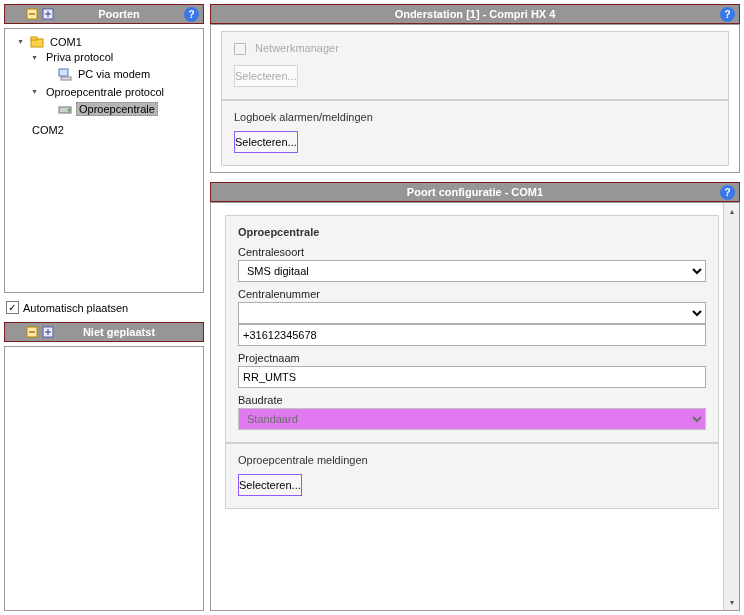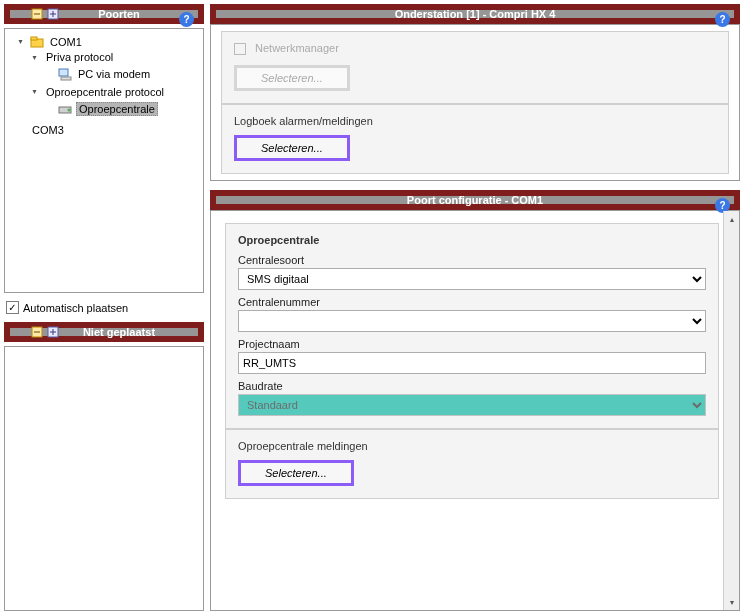--- a/index.html
+++ b/index.html
@@ -10,21 +10,21 @@
 
   .panel-header {
     background: #979696;
     color: #fff;
     font-weight: bold;
     height: 20px;
     display: flex;
     align-items: center;
     position: relative;
     padding: 0 20px;
-    border: 6px solid #7f1d1d;
+    border: 1px solid #7f1d1d;
   }
   .panel-header .title-center { flex: 1; text-align: center; }
   .panel-header .icons-left { display: flex; gap: 2px; }
   .panel-header .help {
     position: absolute; right: 4px; top: 2px;
     width: 15px; height: 15px;
     background: #3b78e7; color: #fff;
     border-radius: 50%;
     display: flex; align-items: center; justify-content: center;
     font-weight: bold; font-size: 10px;
@@ -63,37 +63,36 @@
   .checkbox-row { display: flex; align-items: center; gap: 4px; padding: 4px 2px; }
   .cb { width: 13px; height: 13px; border: 1px solid #7a7a7a; display: inline-flex; align-items: center; justify-content: center; font-size: 10px; background: #fff; }
 
   
   .gbox { border: 1px solid #cfcfcf; background: #f4f4f4; padding: 10px 12px 12px; margin-bottom: 0; }
   .g-title { color: #555; margin-bottom: 8px; }
   .g-title.dark { color: #333; font-weight: normal; }
   .g-title.bold { font-weight: bold; color: #333; }
   .btn {
     display: inline-block;
-    border: 3px solid #8b5cf6;
+    border: 1px solid #8b5cf6;
     background: #f7f7f7;
-    padding: 4px 24px;
+    padding: 4px 0;
     cursor: pointer;
-    font-style: italic;
   }
   .btn.disabled { color: #aaa; background: #fafafa; border-color: #d6d6d6; cursor: default; }
   .disabled-check { width: 12px; height: 12px; border: 1px solid #bbb; display: inline-block; vertical-align: middle; margin-right: 6px; background: #f4f4f4; }
   .disabled-label { color: #aaa; }
 
   .section-label { font-weight: normal; color: #222; margin: 6px 0 2px; }
   .section-label.first { margin-top: 0; }
   select.field, input.field {
     width: 100%; border: 1px solid #aeaeae; background: #fff;
     padding: 3px 4px; height: 22px;
   }
-  select.field[disabled], input.field[disabled] { background: #14b8a6; color: #333; }
+  select.field[disabled], input.field[disabled] { background: #d946ef; color: #333; }
   .scroll-region { position: relative; height: 100%; }
   .scroll-inner { padding: 12px 20px 12px 14px; }
   .vscroll { position: absolute; right: 0; top: 0; bottom: 0; width: 16px; background: #efefef; border-left: 1px solid #d0d0d0; }
   .vscroll .arrow { width: 16px; height: 16px; display: flex; align-items: center; justify-content: center; font-size: 8px; color: #555; }
   .vscroll .arrow.up { position: absolute; top: 0; }
   .vscroll .arrow.down { position: absolute; bottom: 0; }
   .right-panel1 { display: flex; flex-direction: column; }
   .right-panel1 .panel-body { display: block; }
   .right-panel2 { flex: 1; display: flex; flex-direction: column; min-height: 0; }
   .right-panel2 .panel-body { flex: 1; min-height: 0; }
@@ -180,21 +179,21 @@
                       <span class="lbl sel">Oproepcentrale</span>
                     </span>
                   </li>
                 </ul>
               </li>
             </ul>
           </li>
           <li>
             <span class="row">
               <span class="toggle none"></span>
-              <span class="lbl">COM3</span>
+              <span class="lbl">COM2</span>
             </span>
           </li>
         </ul>
       </div>
     </div>
 
     <div class="checkbox-row">
       <span class="cb">✓</span>
       <span>Automatisch plaatsen</span>
     </div>
@@ -259,20 +258,21 @@
               <div class="section-label first">Centralesoort</div>
               <select class="field">
                 <option>SMS digitaal</option>
               </select>
 
               <div class="section-label">Centralenummer</div>
               <select class="field">
                 <option></option>
               </select>
 
+              <input class="field" type="text" value="+31612345678" style="">
 
               <div class="section-label">Projectnaam</div>
               <input class="field" type="text" value="RR_UMTS" style="">
 
               <div class="section-label">Baudrate</div>
               <select class="field" disabled="">
                 <option>Standaard</option>
               </select>
             </div>
 

